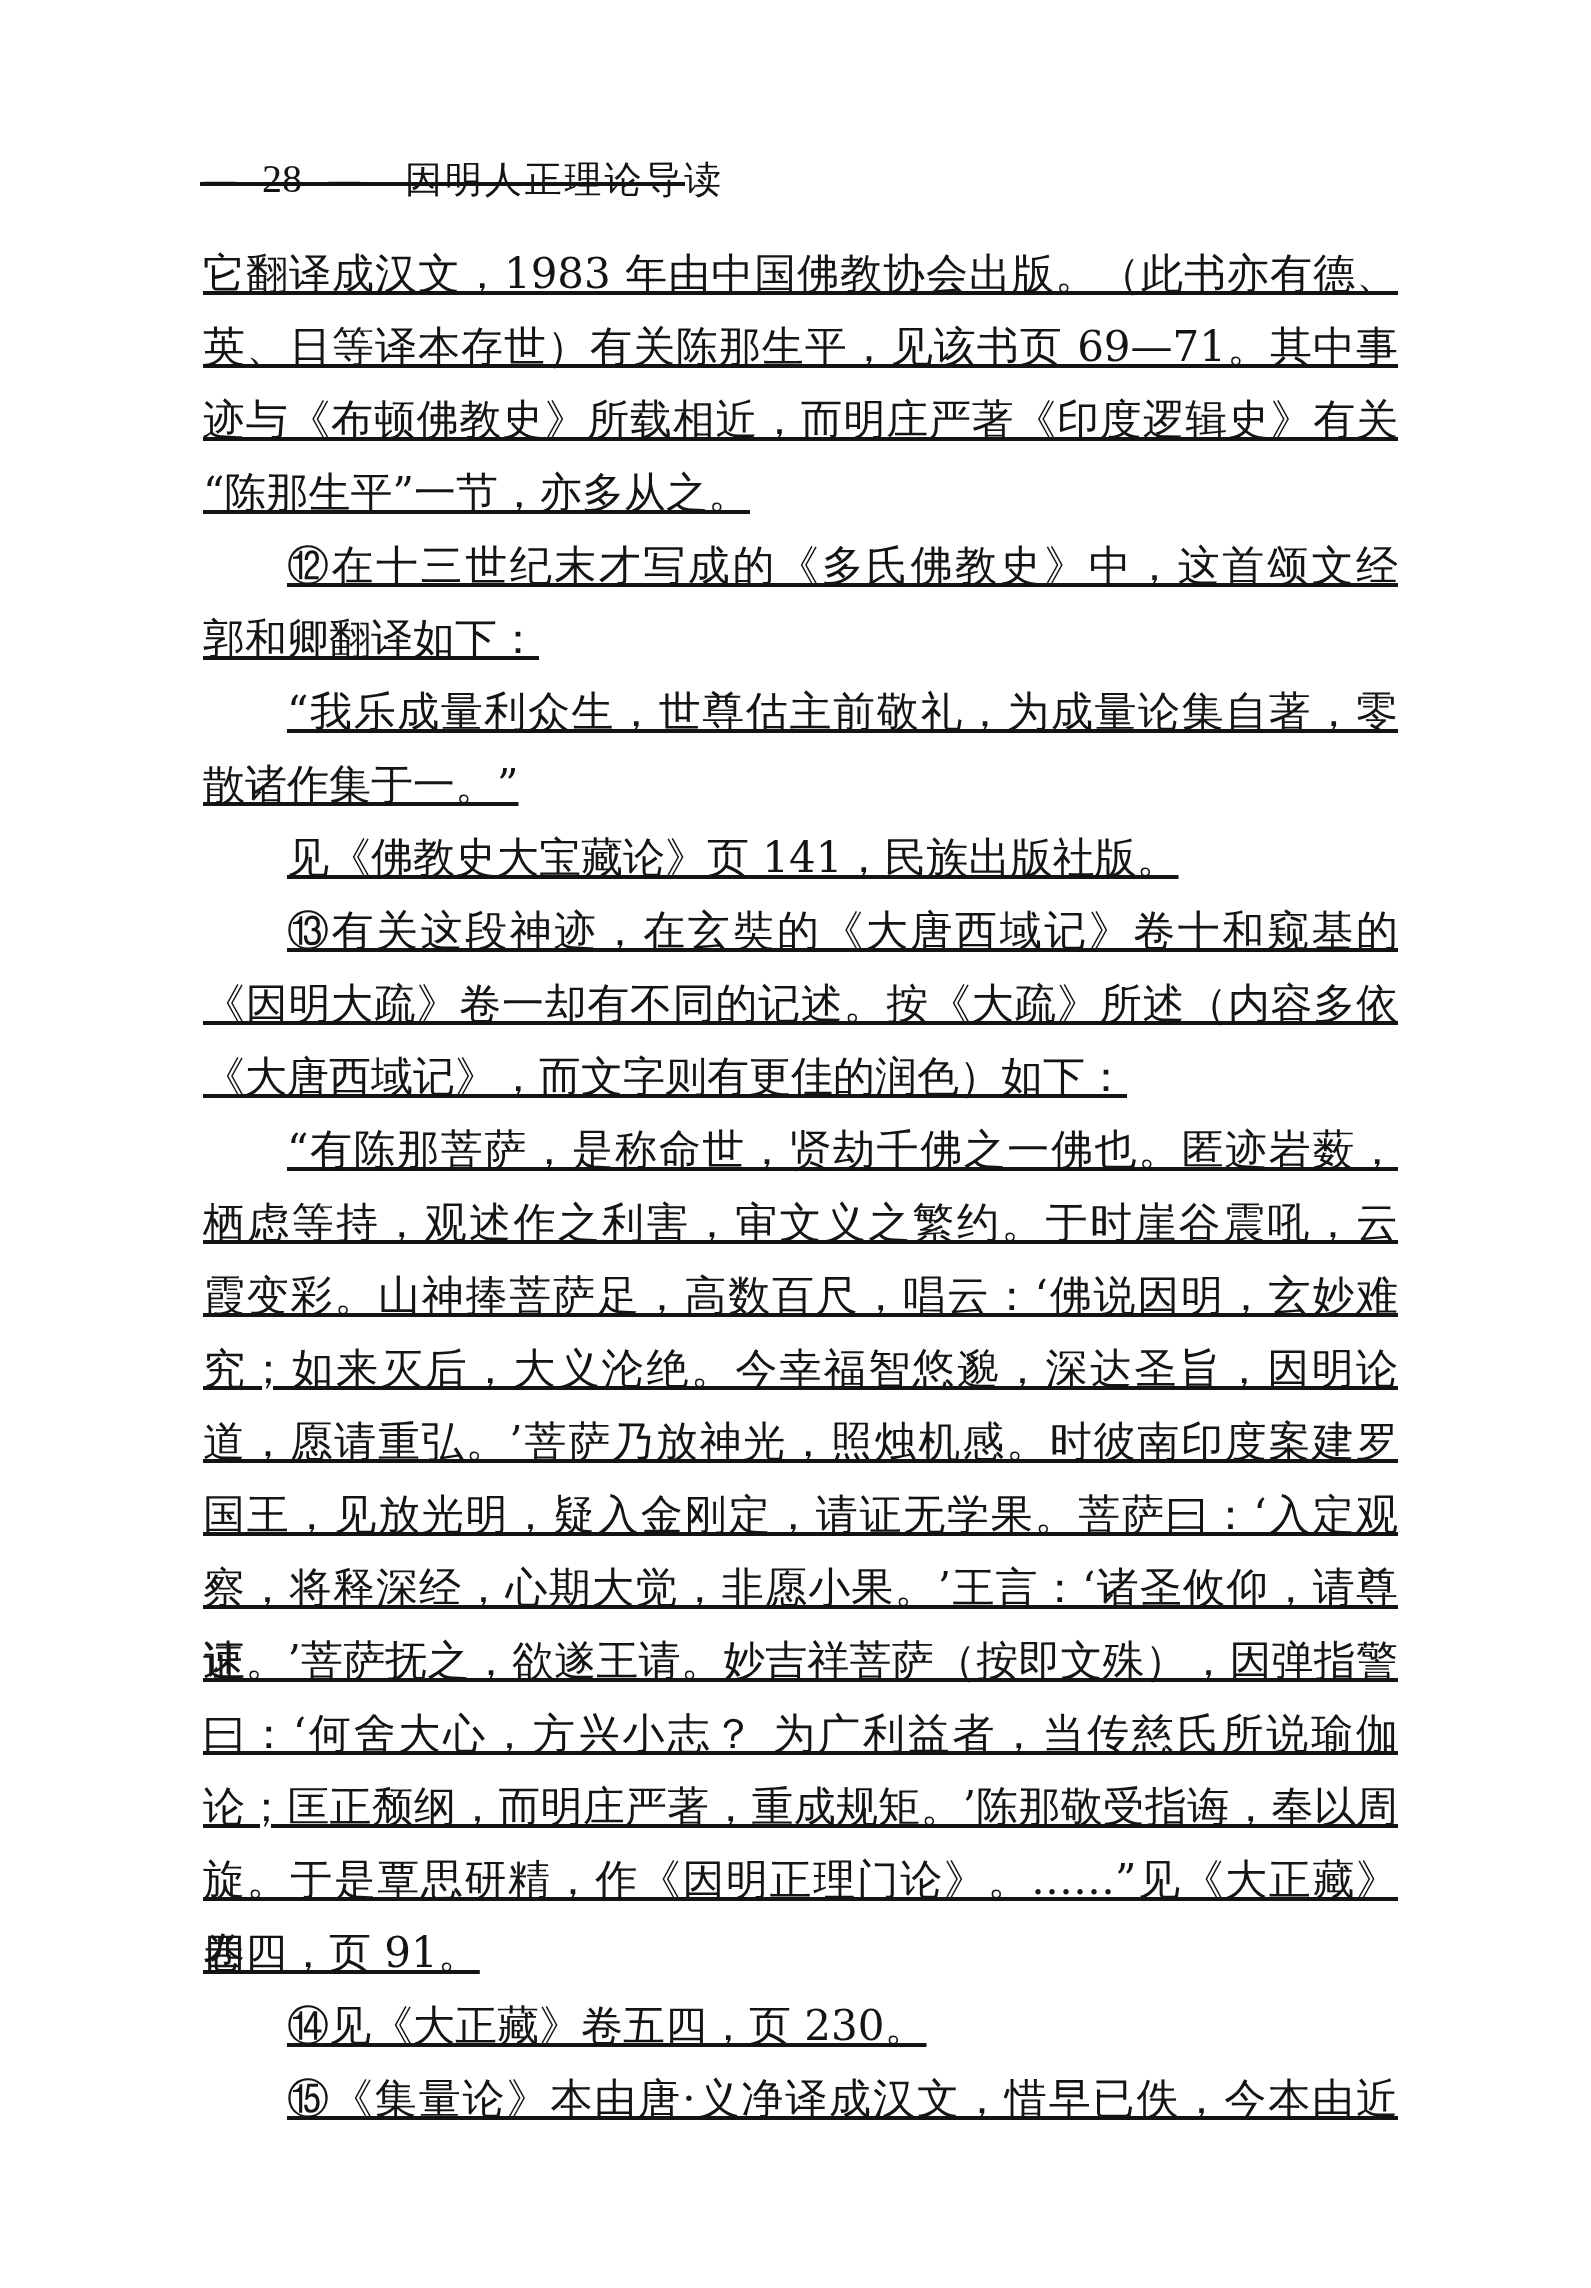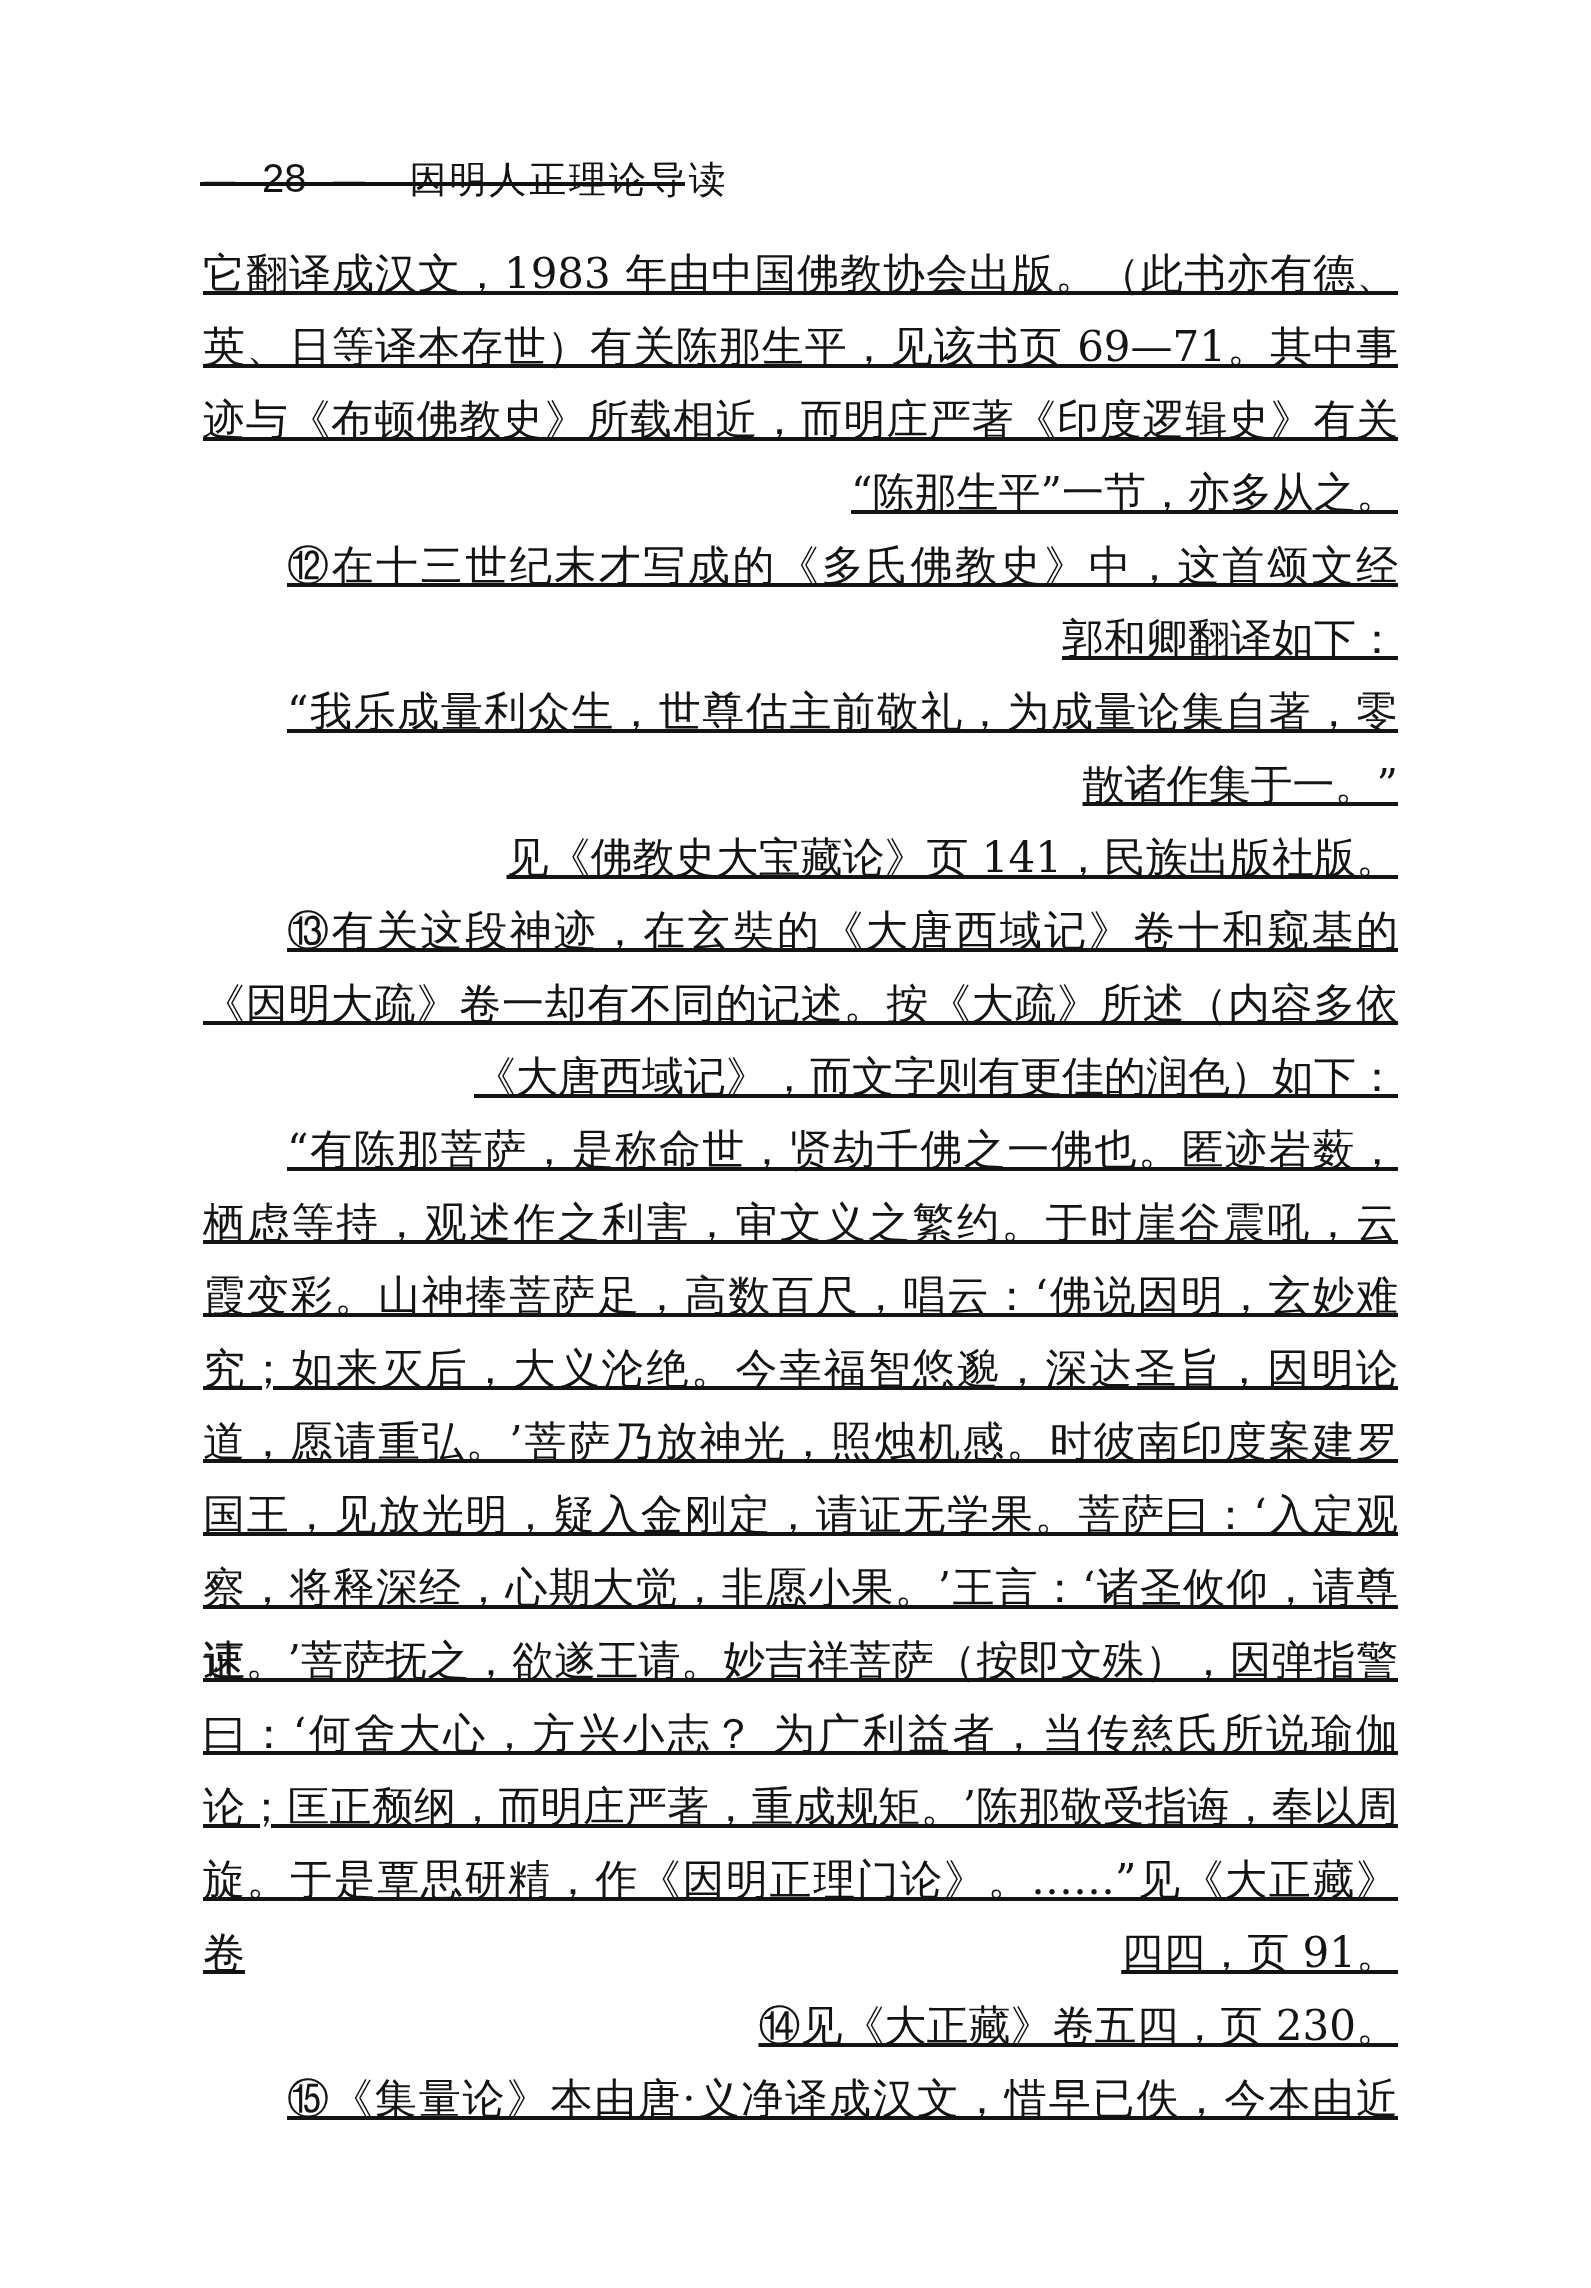--- a/index.html
+++ b/index.html
@@ -25,21 +25,21 @@
     font-size: 37px;
     line-height: 41px;
     white-space: nowrap;
   }
   .running-header .dash {
     font-size: 35px;
   }
   .running-header .page-num {
     margin: 0 25px;
     font-size: 40px;
-    font-family: Liberation Sans, sans-serif;
+    font-family: Liberation Serif, serif;
   }
   .running-header .book-title {
     margin-left: 43px;
     letter-spacing: 2.9px;
     font-size: 37px;
     margin-top: 19px;
   }
   .header-rule {
     position: absolute;
     left: 200px;
@@ -53,21 +53,20 @@
     left: 203px;
     top: 237px;
     width: 1195px;
     text-decoration: underline;
   }
   .line {
     height: 73px;
     line-height: 73px;
     font-size: 42px;
     letter-spacing: 0;
-    text-align: right;
   }
   .line.justify {
     text-align: justify;
     text-align-last: justify;
   }
   .line.indent {
     text-indent: 84px;
   }
 </style>
 </head>

